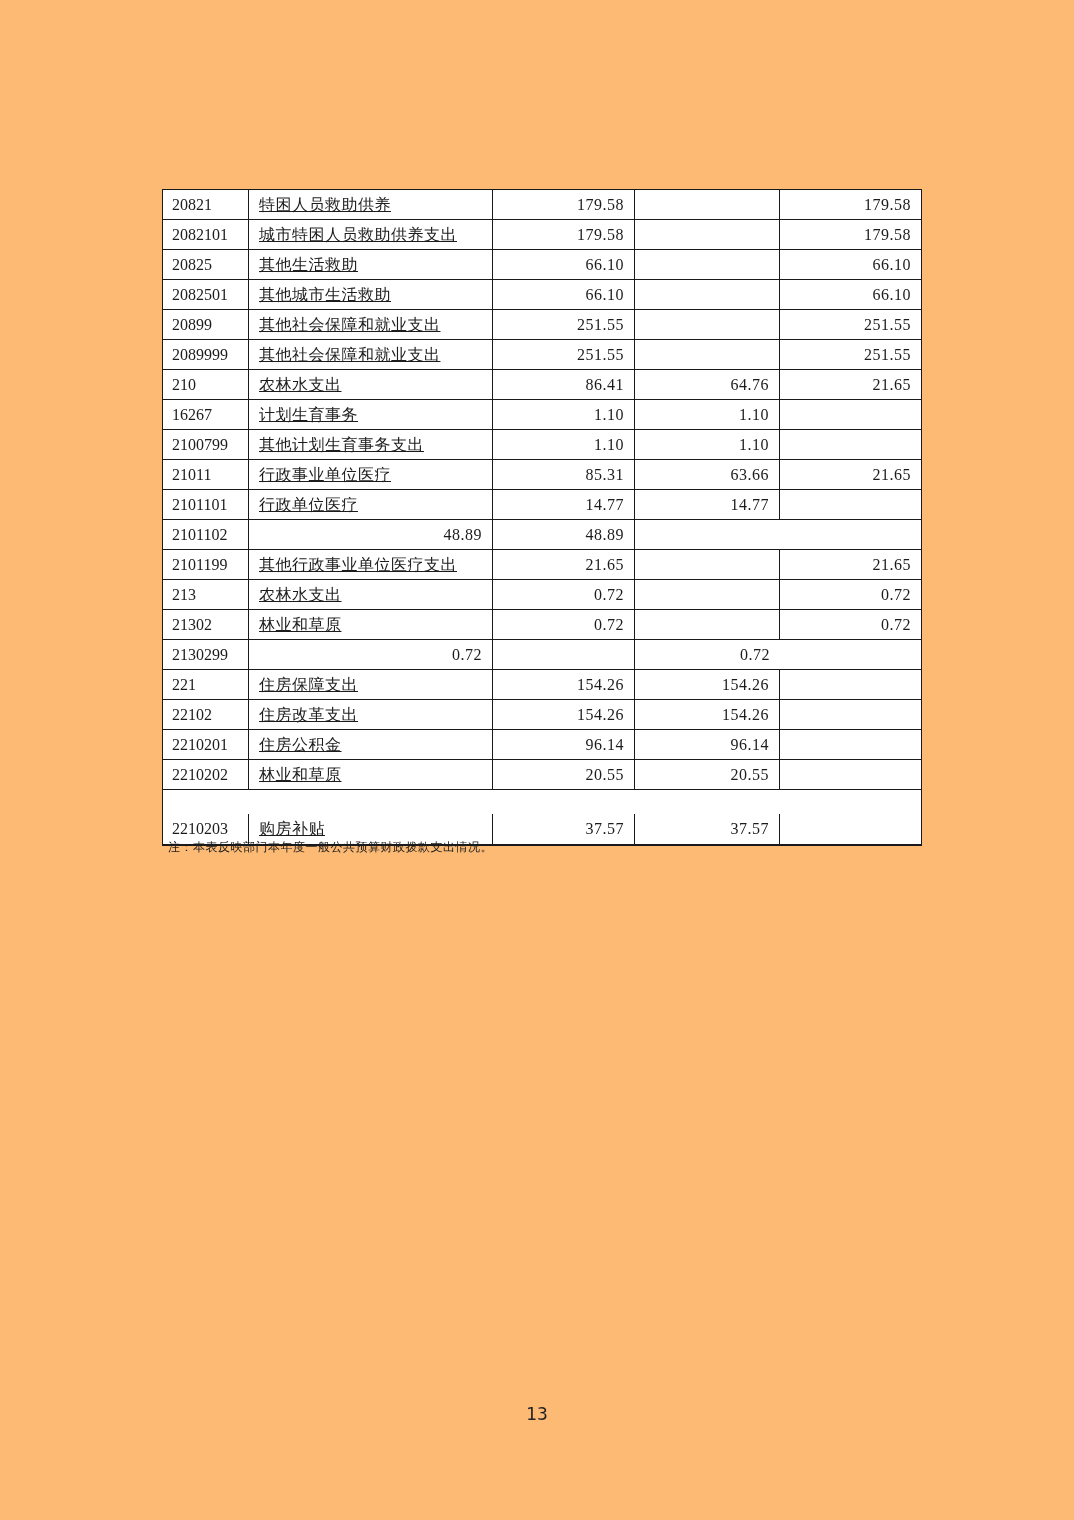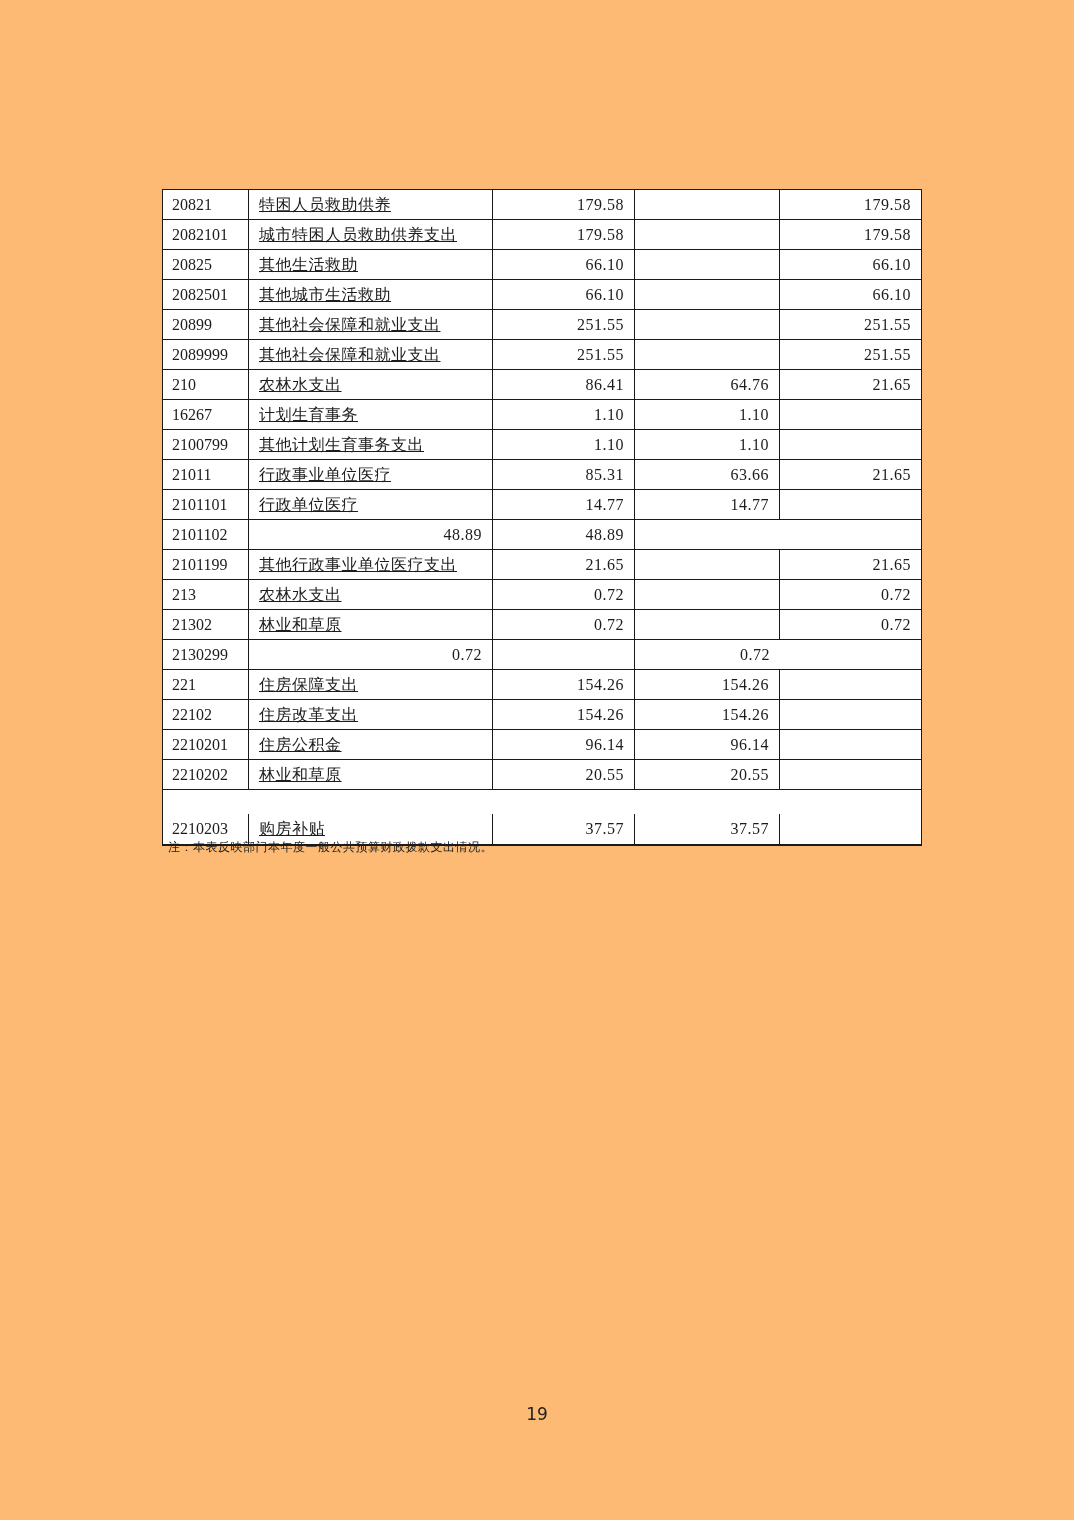--- a/index.html
+++ b/index.html
@@ -204,14 +204,14 @@
       </div>
       <div class="t-row">
         <div class="t-cell c-code">2210203</div>
         <div class="t-cell c-name">购房补贴</div>
         <div class="t-cell c-num">37.57</div>
         <div class="t-cell c-num">37.57</div>
         <div class="t-cell c-num"></div>
       </div>
     </div>
   <div class="note">注：本表反映部门本年度一般公共预算财政拨款支出情况。</div>
-  <div class="page-number">19</div>
+  <div class="page-number">13</div>
 </div>
 
 </body></html>

